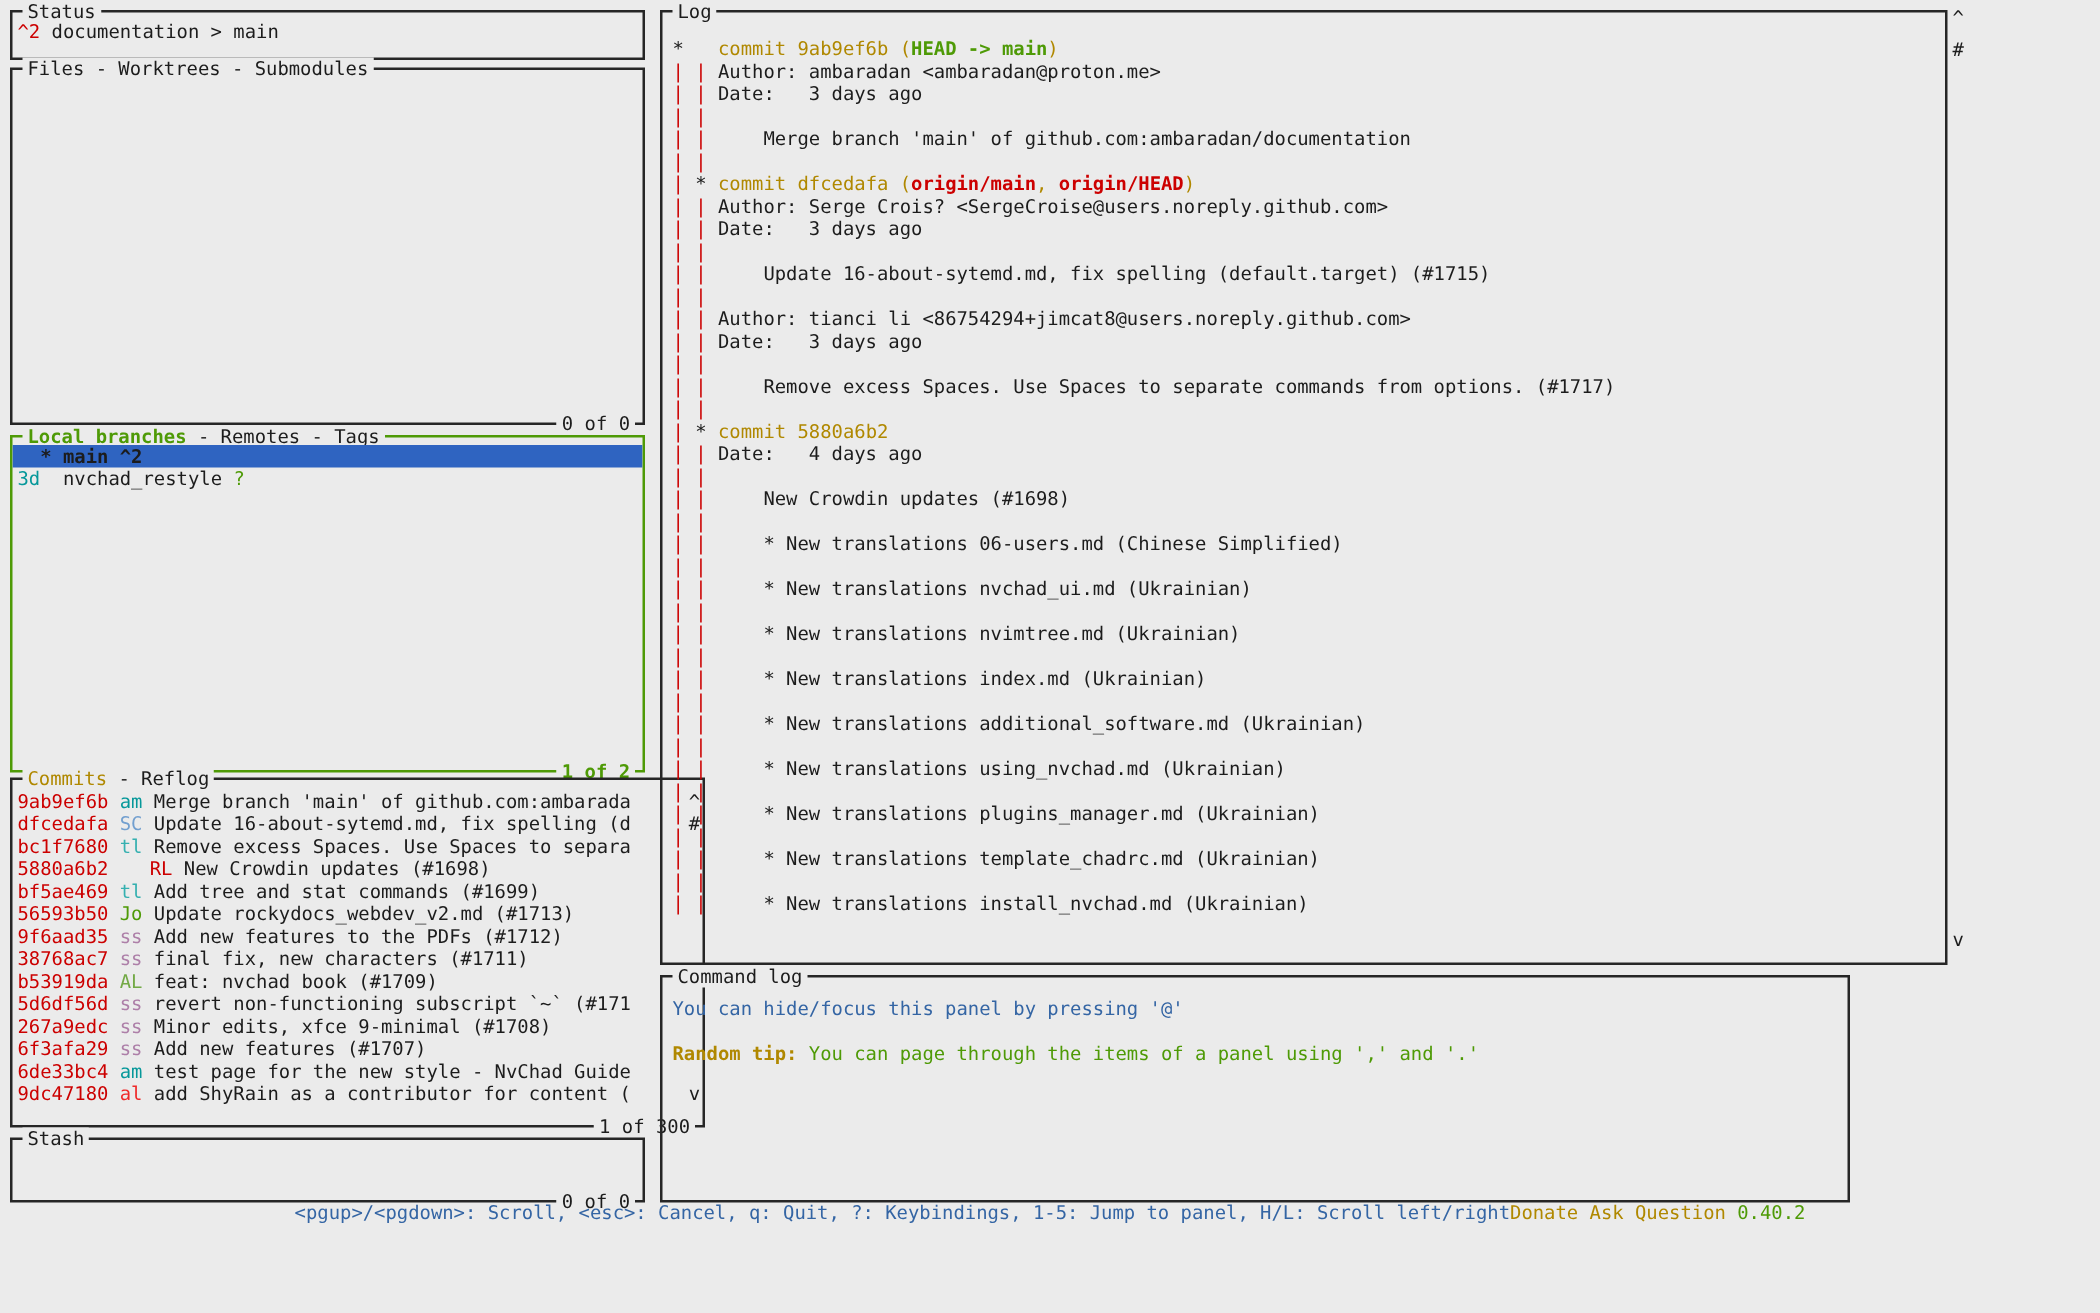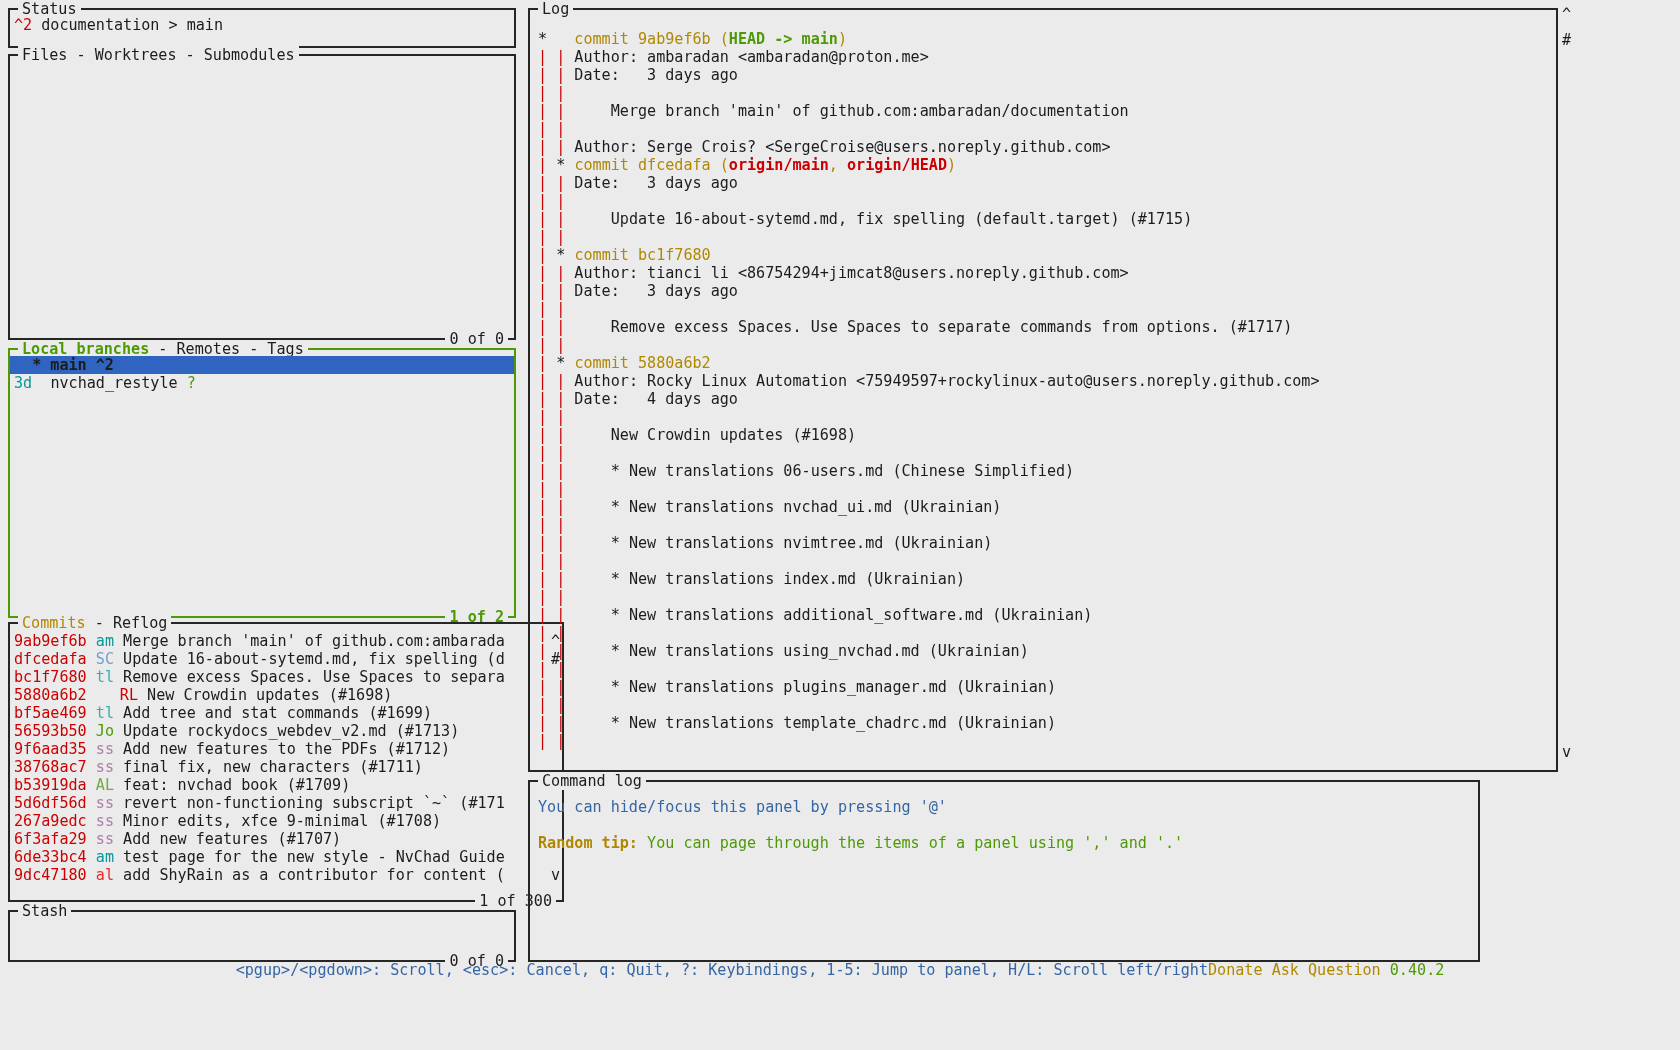--- a/index.html
+++ b/index.html
@@ -89,54 +89,53 @@
 
   <section class="panel" style="left:528px;top:8px;width:1030px;height:764px">
     <span class="panel-title"><span>Log</span></span>
     <div class="content log-content">
         <div class="pline"><span>*   </span><span class="c-yellow">commit 9ab9ef6b (</span><span class="c-green b">HEAD -&gt; main</span><span class="c-yellow">)</span></div>
         <div class="pline"><span class="c-red">| | </span><span>Author: ambaradan &lt;ambaradan@proton.me&gt;</span></div>
         <div class="pline"><span class="c-red">| | </span><span>Date:   3 days ago</span></div>
         <div class="pline"><span class="c-red">| |</span></div>
         <div class="pline"><span class="c-red">| | </span><span>    Merge branch 'main' of github.com:ambaradan/documentation</span></div>
         <div class="pline"><span class="c-red">| |</span></div>
+        <div class="pline"><span class="c-red">| </span><span>* </span><span class="c-yellow">commit dfcedafa (</span><span class="c-red b">origin/main</span><span class="c-yellow">, </span><span class="c-red b">origin/HEAD</span><span class="c-yellow">)</span></div>
         <div class="pline"><span class="c-red">| | </span><span>Author: Serge Crois? &lt;SergeCroise@users.noreply.github.com&gt;</span></div>
-        <div class="pline"><span class="c-red">| </span><span>* </span><span class="c-yellow">commit dfcedafa (</span><span class="c-red b">origin/main</span><span class="c-yellow">, </span><span class="c-red b">origin/HEAD</span><span class="c-yellow">)</span></div>
         <div class="pline"><span class="c-red">| | </span><span>Date:   3 days ago</span></div>
         <div class="pline"><span class="c-red">| |</span></div>
         <div class="pline"><span class="c-red">| | </span><span>    Update 16-about-sytemd.md, fix spelling (default.target) (#1715)</span></div>
         <div class="pline"><span class="c-red">| |</span></div>
-        <div class="pline"><span class="c-red">| </span><span>* </span><span class="c-yellow">commit bc1f7680</span></div>
         <div class="pline"><span class="c-red">| | </span><span>Author: tianci li &lt;86754294+jimcat8@users.noreply.github.com&gt;</span></div>
         <div class="pline"><span class="c-red">| | </span><span>Date:   3 days ago</span></div>
         <div class="pline"><span class="c-red">| |</span></div>
         <div class="pline"><span class="c-red">| | </span><span>    Remove excess Spaces. Use Spaces to separate commands from options. (#1717)</span></div>
         <div class="pline"><span class="c-red">| |</span></div>
         <div class="pline"><span class="c-red">| </span><span>* </span><span class="c-yellow">commit 5880a6b2</span></div>
-        <div class="pline"><span class="c-red">| | </span><span>Author: Rocky Linux Automation &lt;75949597+rockylinux-auto@users.noreply.github.com&gt;</span></div>
         <div class="pline"><span class="c-red">| | </span><span>Date:   4 days ago</span></div>
         <div class="pline"><span class="c-red">| |</span></div>
         <div class="pline"><span class="c-red">| | </span><span>    New Crowdin updates (#1698)</span></div>
         <div class="pline"><span class="c-red">| |</span></div>
         <div class="pline"><span class="c-red">| | </span><span>    * New translations 06-users.md (Chinese Simplified)</span></div>
         <div class="pline"><span class="c-red">| |</span></div>
         <div class="pline"><span class="c-red">| | </span><span>    * New translations nvchad_ui.md (Ukrainian)</span></div>
         <div class="pline"><span class="c-red">| |</span></div>
         <div class="pline"><span class="c-red">| | </span><span>    * New translations nvimtree.md (Ukrainian)</span></div>
         <div class="pline"><span class="c-red">| |</span></div>
         <div class="pline"><span class="c-red">| | </span><span>    * New translations index.md (Ukrainian)</span></div>
         <div class="pline"><span class="c-red">| |</span></div>
         <div class="pline"><span class="c-red">| | </span><span>    * New translations additional_software.md (Ukrainian)</span></div>
         <div class="pline"><span class="c-red">| |</span></div>
         <div class="pline"><span class="c-red">| | </span><span>    * New translations using_nvchad.md (Ukrainian)</span></div>
         <div class="pline"><span class="c-red">| |</span></div>
         <div class="pline"><span class="c-red">| | </span><span>    * New translations plugins_manager.md (Ukrainian)</span></div>
         <div class="pline"><span class="c-red">| |</span></div>
         <div class="pline"><span class="c-red">| | </span><span>    * New translations template_chadrc.md (Ukrainian)</span></div>
         <div class="pline"><span class="c-red">| |</span></div>
+        <div class="pline"><span class="c-red">| | </span><span>    * New translations install_nvchad.md (Ukrainian)</span></div>
       </div>
   </section>
 
   <section class="panel" style="left:528px;top:780px;width:952px;height:182px">
     <span class="panel-title"><span>Command log</span></span>
     <div class="content cmd-content">
         <div class="pline"><span class="c-blue">You can hide/focus this panel by pressing '@'</span></div>
         <div class="pline"></div>
         <div class="pline"><span class="c-yellow b">Random tip: </span><span class="c-green">You can page through the items of a panel using ',' and '.'</span></div>
       </div>

